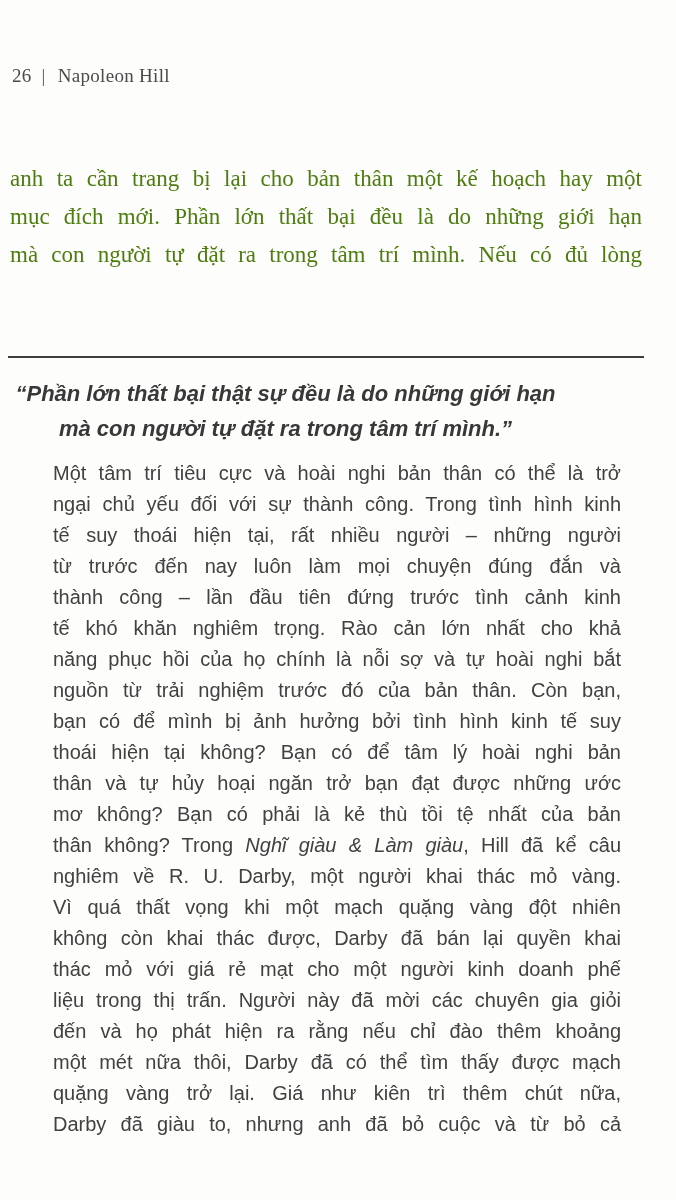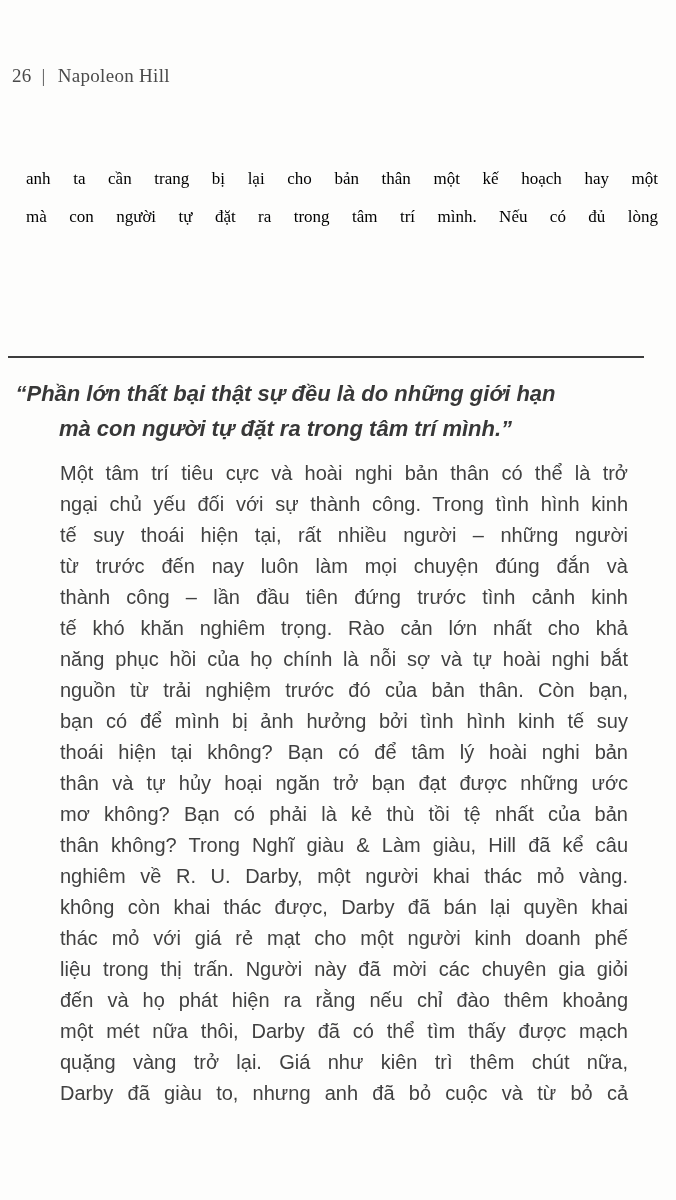--- a/index.html
+++ b/index.html
@@ -12,55 +12,56 @@
     font-family:"Liberation Serif","DejaVu Serif",serif;
     padding-left:16px;
   }
   .header {
     position:absolute; top:64px; left:12px;
     font-size:19px; line-height:24px; color:#4a4a4a;
     letter-spacing:0.3px;
   }
   .header .sep { margin:0 12px 0 10px; color:#5a5a5a; }
   .intro {
-    position:absolute; top:160px; left:26px; width:632px;
-    font-size:17px; line-height:38px; color:#000000;
+    position:absolute; top:160px; left:10px; width:632px;
+    font-size:23px; line-height:38px; color:#4d7c0f;
   }
   .intro .line { text-align:justify; text-align-last:justify; }
   .intro .line.short { text-align-last:left; }
   .rule {
     position:absolute; top:356px; left:8px; width:636px;
     height:0; border-top:2px solid #3d3d3d;
   }
   .quote {
     position:absolute; top:376px; left:0; width:571px;
     text-align:center;
     font-family:"Liberation Sans","DejaVu Sans",sans-serif;
     font-weight:bold; font-style:italic;
     font-size:22px; line-height:35px; color:#383838;
   }
   .bodytext {
-    position:absolute; top:458px; left:60px; width:568px;
+    position:absolute; top:458px; left:53px; width:568px;
     font-family:"Liberation Sans","DejaVu Sans",sans-serif;
     font-size:20px; line-height:31px; color:#414141;
   }
   .bodytext .line { text-align:justify; text-align-last:justify; }
-  .bodytext .it { }
+  .bodytext .it { font-style:italic; }
 </style>
 </head>
 <body>
 
 <div class="page">
 
   <div class="header">
     <span>26</span><span class="sep">|</span><span>Napoleon Hill</span>
   </div>
 
   <div class="intro">
     <div class="line">anh ta cần trang bị lại cho bản thân một kế hoạch hay một</div>
+    <div class="line">mục đích mới. Phần lớn thất bại đều là do những giới hạn</div>
     <div class="line">mà con người tự đặt ra trong tâm trí mình. Nếu có đủ lòng</div>
   </div>
 
   <div class="rule"></div>
 
   <div class="quote">
     <div>“Phần lớn thất bại thật sự đều là do những giới hạn</div>
     <div>mà con người tự đặt ra trong tâm trí mình.”</div>
   </div>
 
@@ -72,20 +73,21 @@
     <div class="line">thành công – lần đầu tiên đứng trước tình cảnh kinh</div>
     <div class="line">tế khó khăn nghiêm trọng. Rào cản lớn nhất cho khả</div>
     <div class="line">năng phục hồi của họ chính là nỗi sợ và tự hoài nghi bắt</div>
     <div class="line">nguồn từ trải nghiệm trước đó của bản thân. Còn bạn,</div>
     <div class="line">bạn có để mình bị ảnh hưởng bởi tình hình kinh tế suy</div>
     <div class="line">thoái hiện tại không? Bạn có để tâm lý hoài nghi bản</div>
     <div class="line">thân và tự hủy hoại ngăn trở bạn đạt được những ước</div>
     <div class="line">mơ không? Bạn có phải là kẻ thù tồi tệ nhất của bản</div>
     <div class="line"><span>thân không? Trong </span><span class="it">Nghĩ giàu &amp; Làm giàu</span><span>, Hill đã kể câu</span></div>
     <div class="line">nghiêm về R. U. Darby, một người khai thác mỏ vàng.</div>
+    <div class="line">Vì quá thất vọng khi một mạch quặng vàng đột nhiên</div>
     <div class="line">không còn khai thác được, Darby đã bán lại quyền khai</div>
     <div class="line">thác mỏ với giá rẻ mạt cho một người kinh doanh phế</div>
     <div class="line">liệu trong thị trấn. Người này đã mời các chuyên gia giỏi</div>
     <div class="line">đến và họ phát hiện ra rằng nếu chỉ đào thêm khoảng</div>
     <div class="line">một mét nữa thôi, Darby đã có thể tìm thấy được mạch</div>
     <div class="line">quặng vàng trở lại. Giá như kiên trì thêm chút nữa,</div>
     <div class="line">Darby đã giàu to, nhưng anh đã bỏ cuộc và từ bỏ cả</div>
   </div>
 
 </div>

